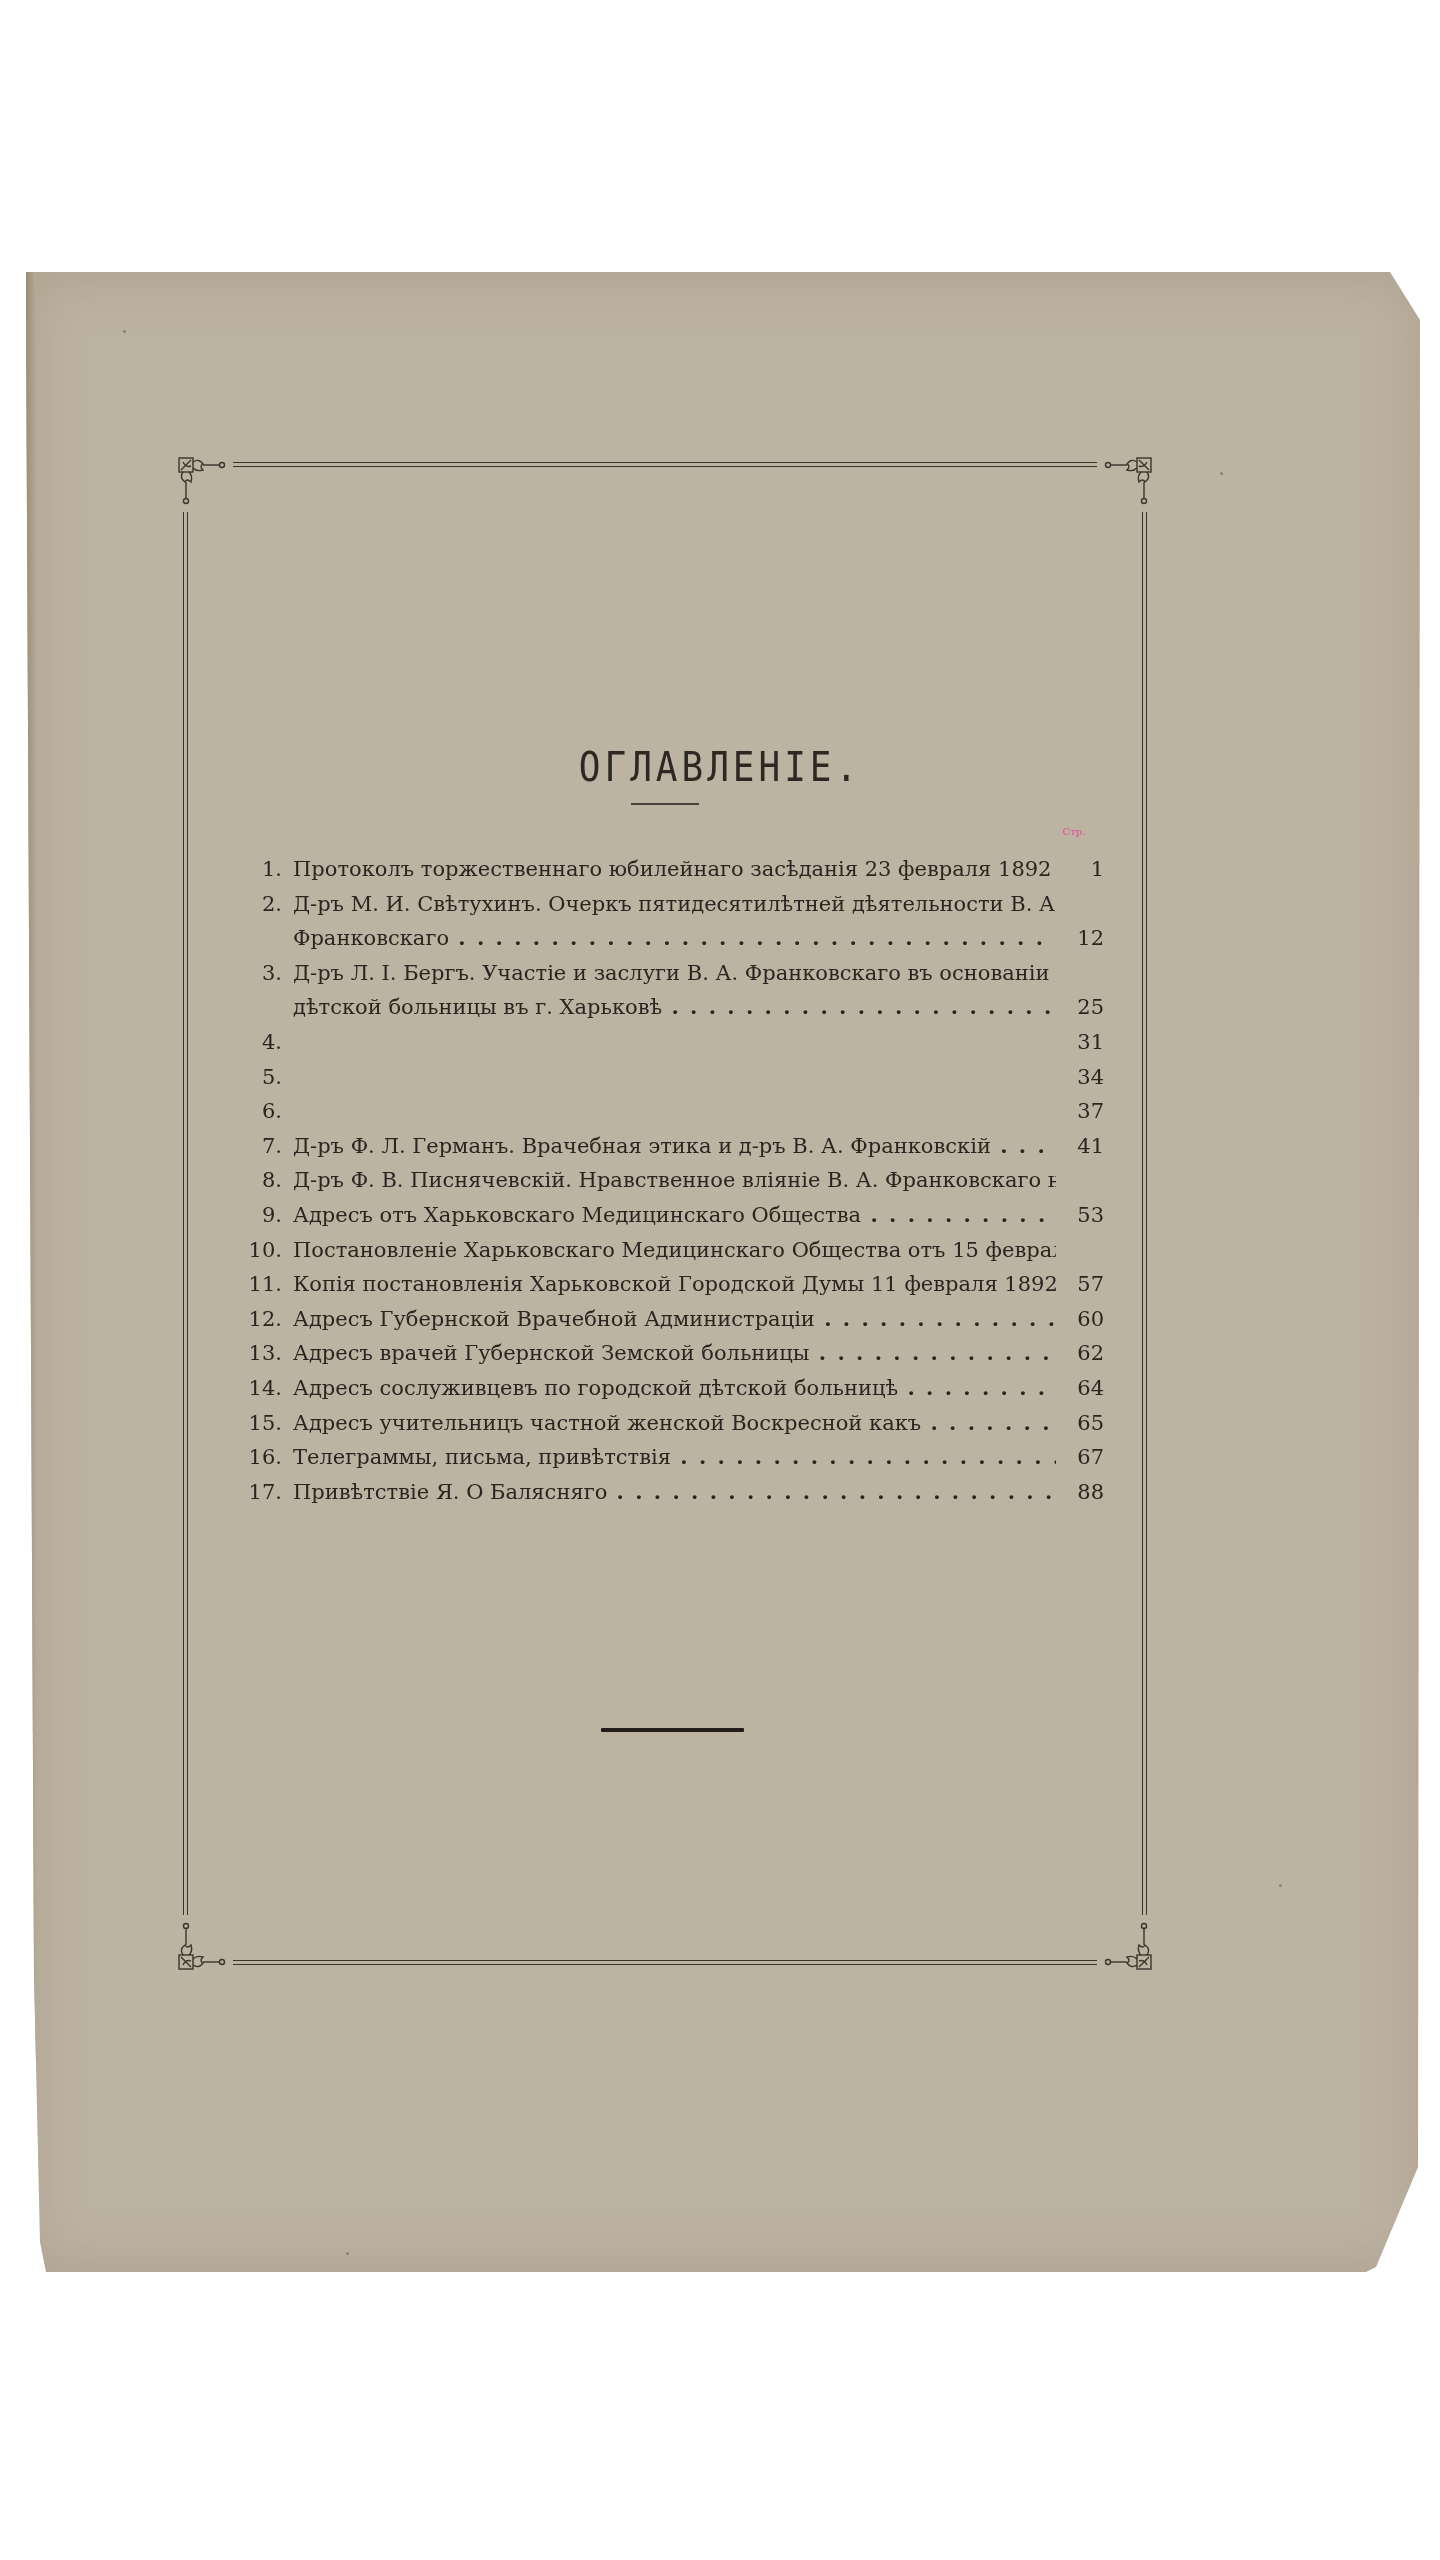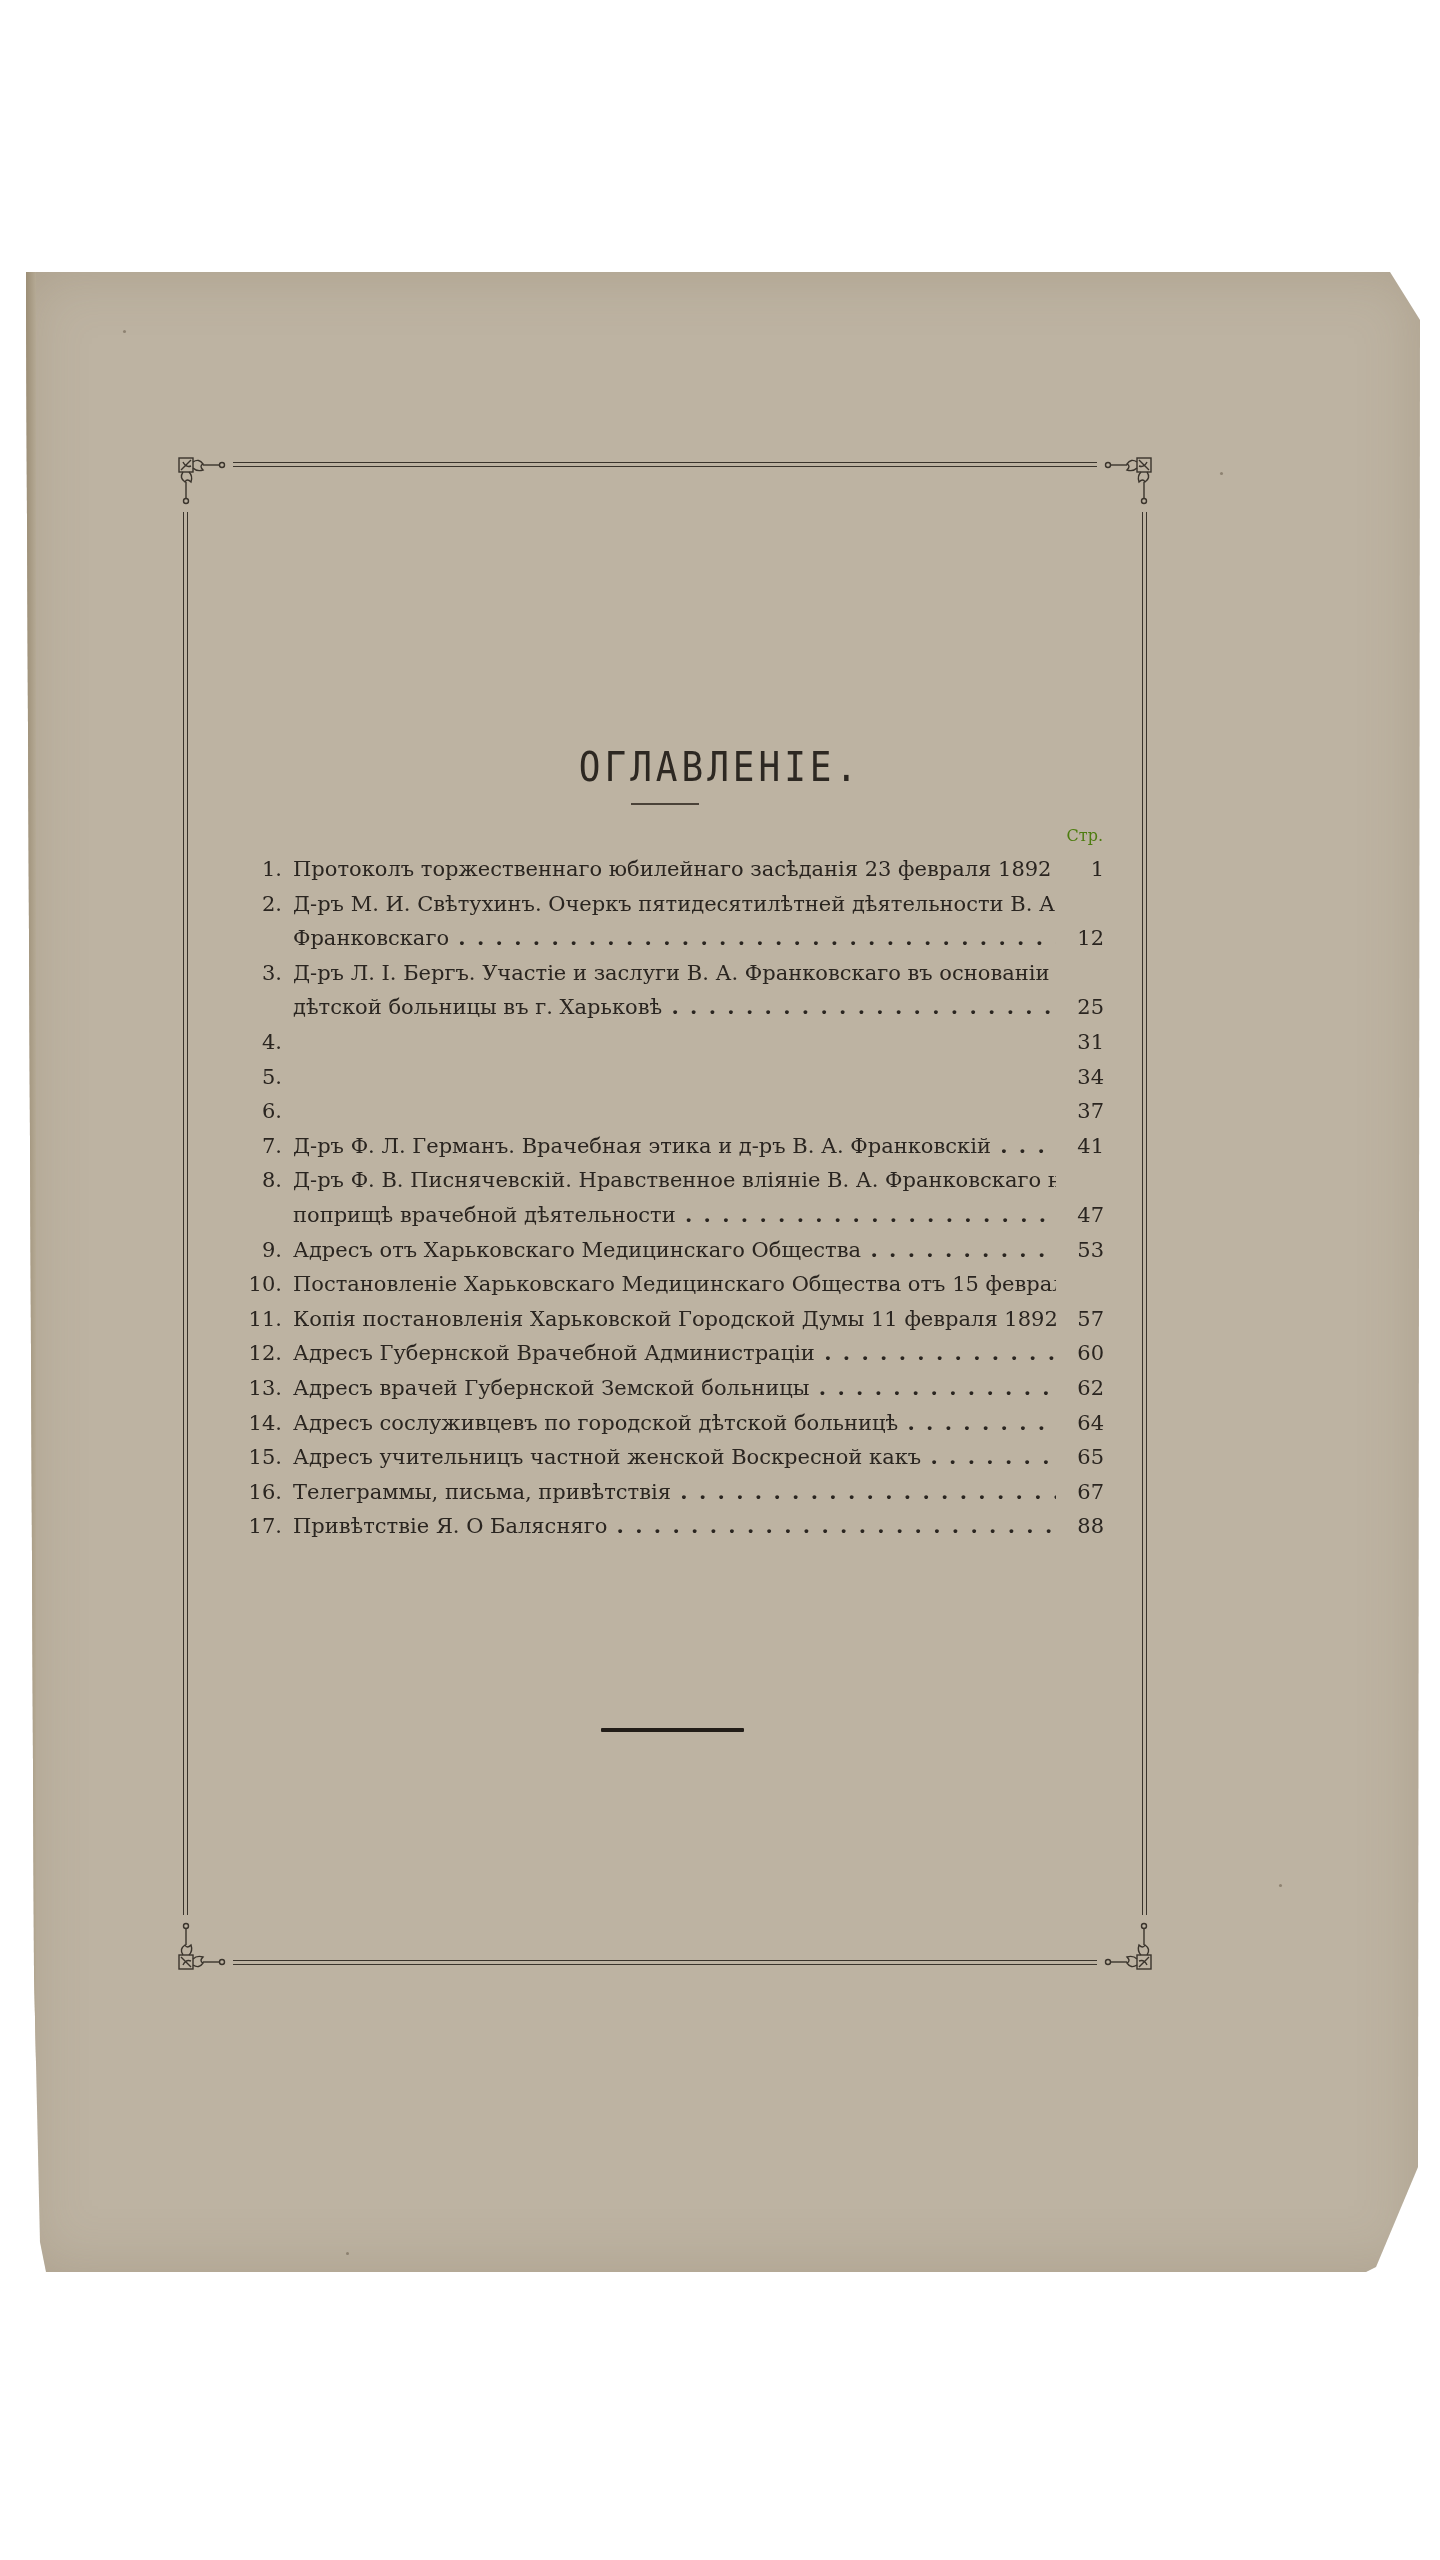--- a/index.html
+++ b/index.html
@@ -24,22 +24,22 @@
   .line-h { height:5px; border-top:1.5px solid #3a342c; border-bottom:1.5px solid #3a342c; box-sizing:border-box; }
   .line-v { width:5px; border-left:1.5px solid #3a342c; border-right:1.5px solid #3a342c; box-sizing:border-box; }
   .corner { position:absolute; width:60px; height:60px; }
   .title {
     position:absolute; left:0; width:1440px; top:722px; text-align:center;
     font-family:"DejaVu Sans Mono", monospace; font-size:36px; letter-spacing:4px;
     color:#2d2822; font-weight:normal; transform:scaleY(1.15);
   }
   .title-rule { position:absolute; left:631px; top:803px; width:68px; height:2px; background:#4a4238; }
   .str-label {
-    position:absolute; left:1045px; top:826px; width:58px; text-align:right;
-    font-size:16px; color:#4d7c0f;
+    position:absolute; left:1045px; top:826px; width:58px; text-align:center;
+    font-size:10px; color:#ec4899;
   }
   .toc { position:absolute; left:240px; top:852px; width:864px; }
   .row { position:relative; font-size:21px; line-height:34.6px; height:34.6px; white-space:nowrap; }
   .row .num { position:absolute; left:0; width:42px; text-align:right; }
   .row .txt { position:absolute; left:53px; right:48px; overflow:hidden; }
   .row .txt .t { background:transparent; }
   .row .txt.dots::after {
     content:" . . . . . . . . . . . . . . . . . . . . . . . . . . . . . . . . . . . . . . . . . . . . . . . . . . . .";
     letter-spacing:2px; font-weight:bold;
   }
@@ -155,24 +155,20 @@
     <div class="row">
       <span class="num">7.</span>
       <span class="txt dots"><span class="t">Д-ръ Ф. Л. Германъ. Врачебная этика и д-ръ В. А. Франковскій</span></span>
       <span class="pg">41</span>
     </div>
     <div class="row">
       <span class="num">8.</span>
       <span class="txt"><span class="t">Д-ръ Ф. В. Писнячевскій. Нравственное вліяніе В. А. Франковскаго на</span></span>
     </div>
     <div class="row">
-      <span class="txt dots"><span class="t">поприщѣ врачебной дѣятельности</span></span>
-      <span class="pg">47</span>
-    </div>
-    <div class="row">
       <span class="num">9.</span>
       <span class="txt dots"><span class="t">Адресъ отъ Харьковскаго Медицинскаго Общества</span></span>
       <span class="pg">53</span>
     </div>
     <div class="row">
       <span class="num">10.</span>
       <span class="txt"><span class="t">Постановленіе Харьковскаго Медицинскаго Общества отъ 15 февраля</span></span>
     </div>
     <div class="row">
       <span class="num">11.</span>

